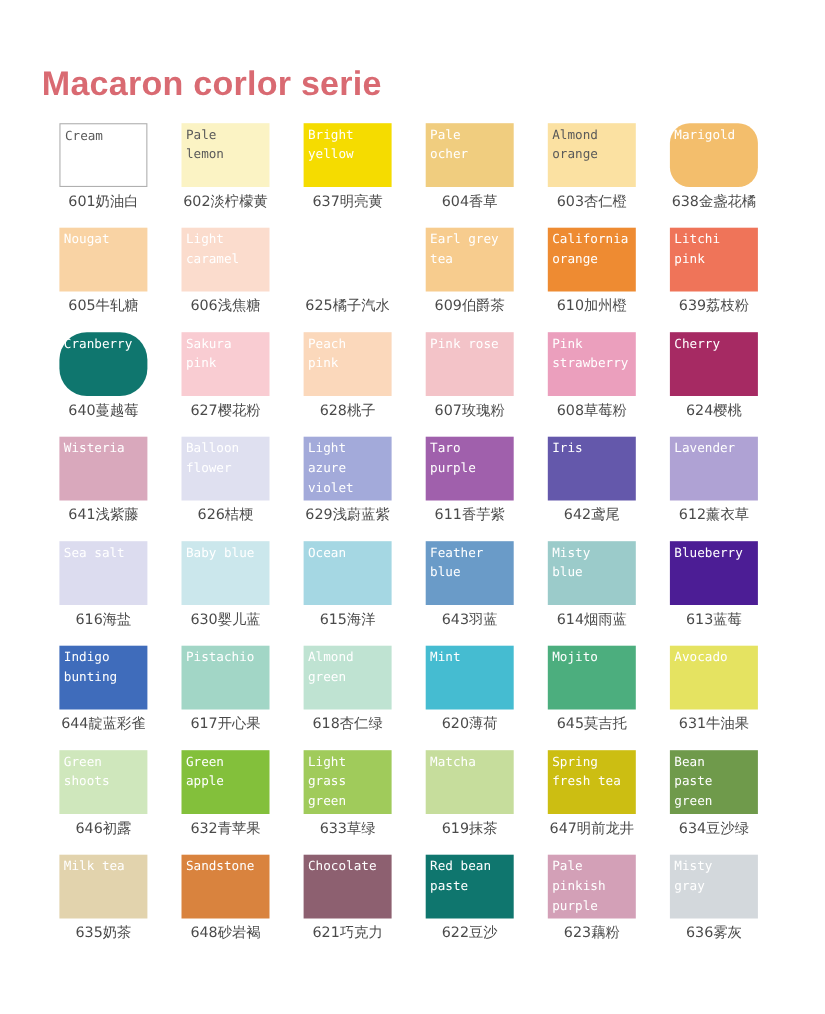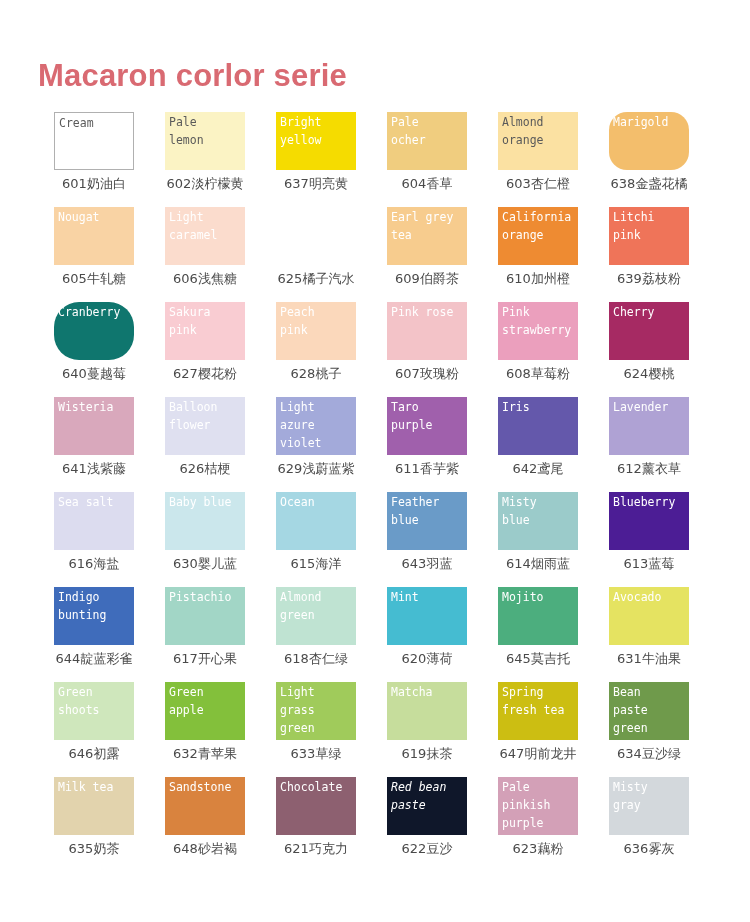--- a/index.html
+++ b/index.html
@@ -382,21 +382,21 @@
         </div>
         <div class="caption">648砂岩褐</div>
       </div>
       <div class="cell">
         <div class="swatch" style="background: rgb(141, 96, 112);">
           <div class="swatch-label light">Chocolate</div>
         </div>
         <div class="caption">621巧克力</div>
       </div>
       <div class="cell">
-        <div class="swatch" style="background: #0f172a; font-style: italic;">
+        <div class="swatch" style="background: #0f766e;">
           <div class="swatch-label light">Red bean
 paste</div>
         </div>
         <div class="caption">622豆沙</div>
       </div>
       <div class="cell">
         <div class="swatch" style="background: rgb(211, 160, 183);">
           <div class="swatch-label light">Pale
 pinkish
 purple</div>

